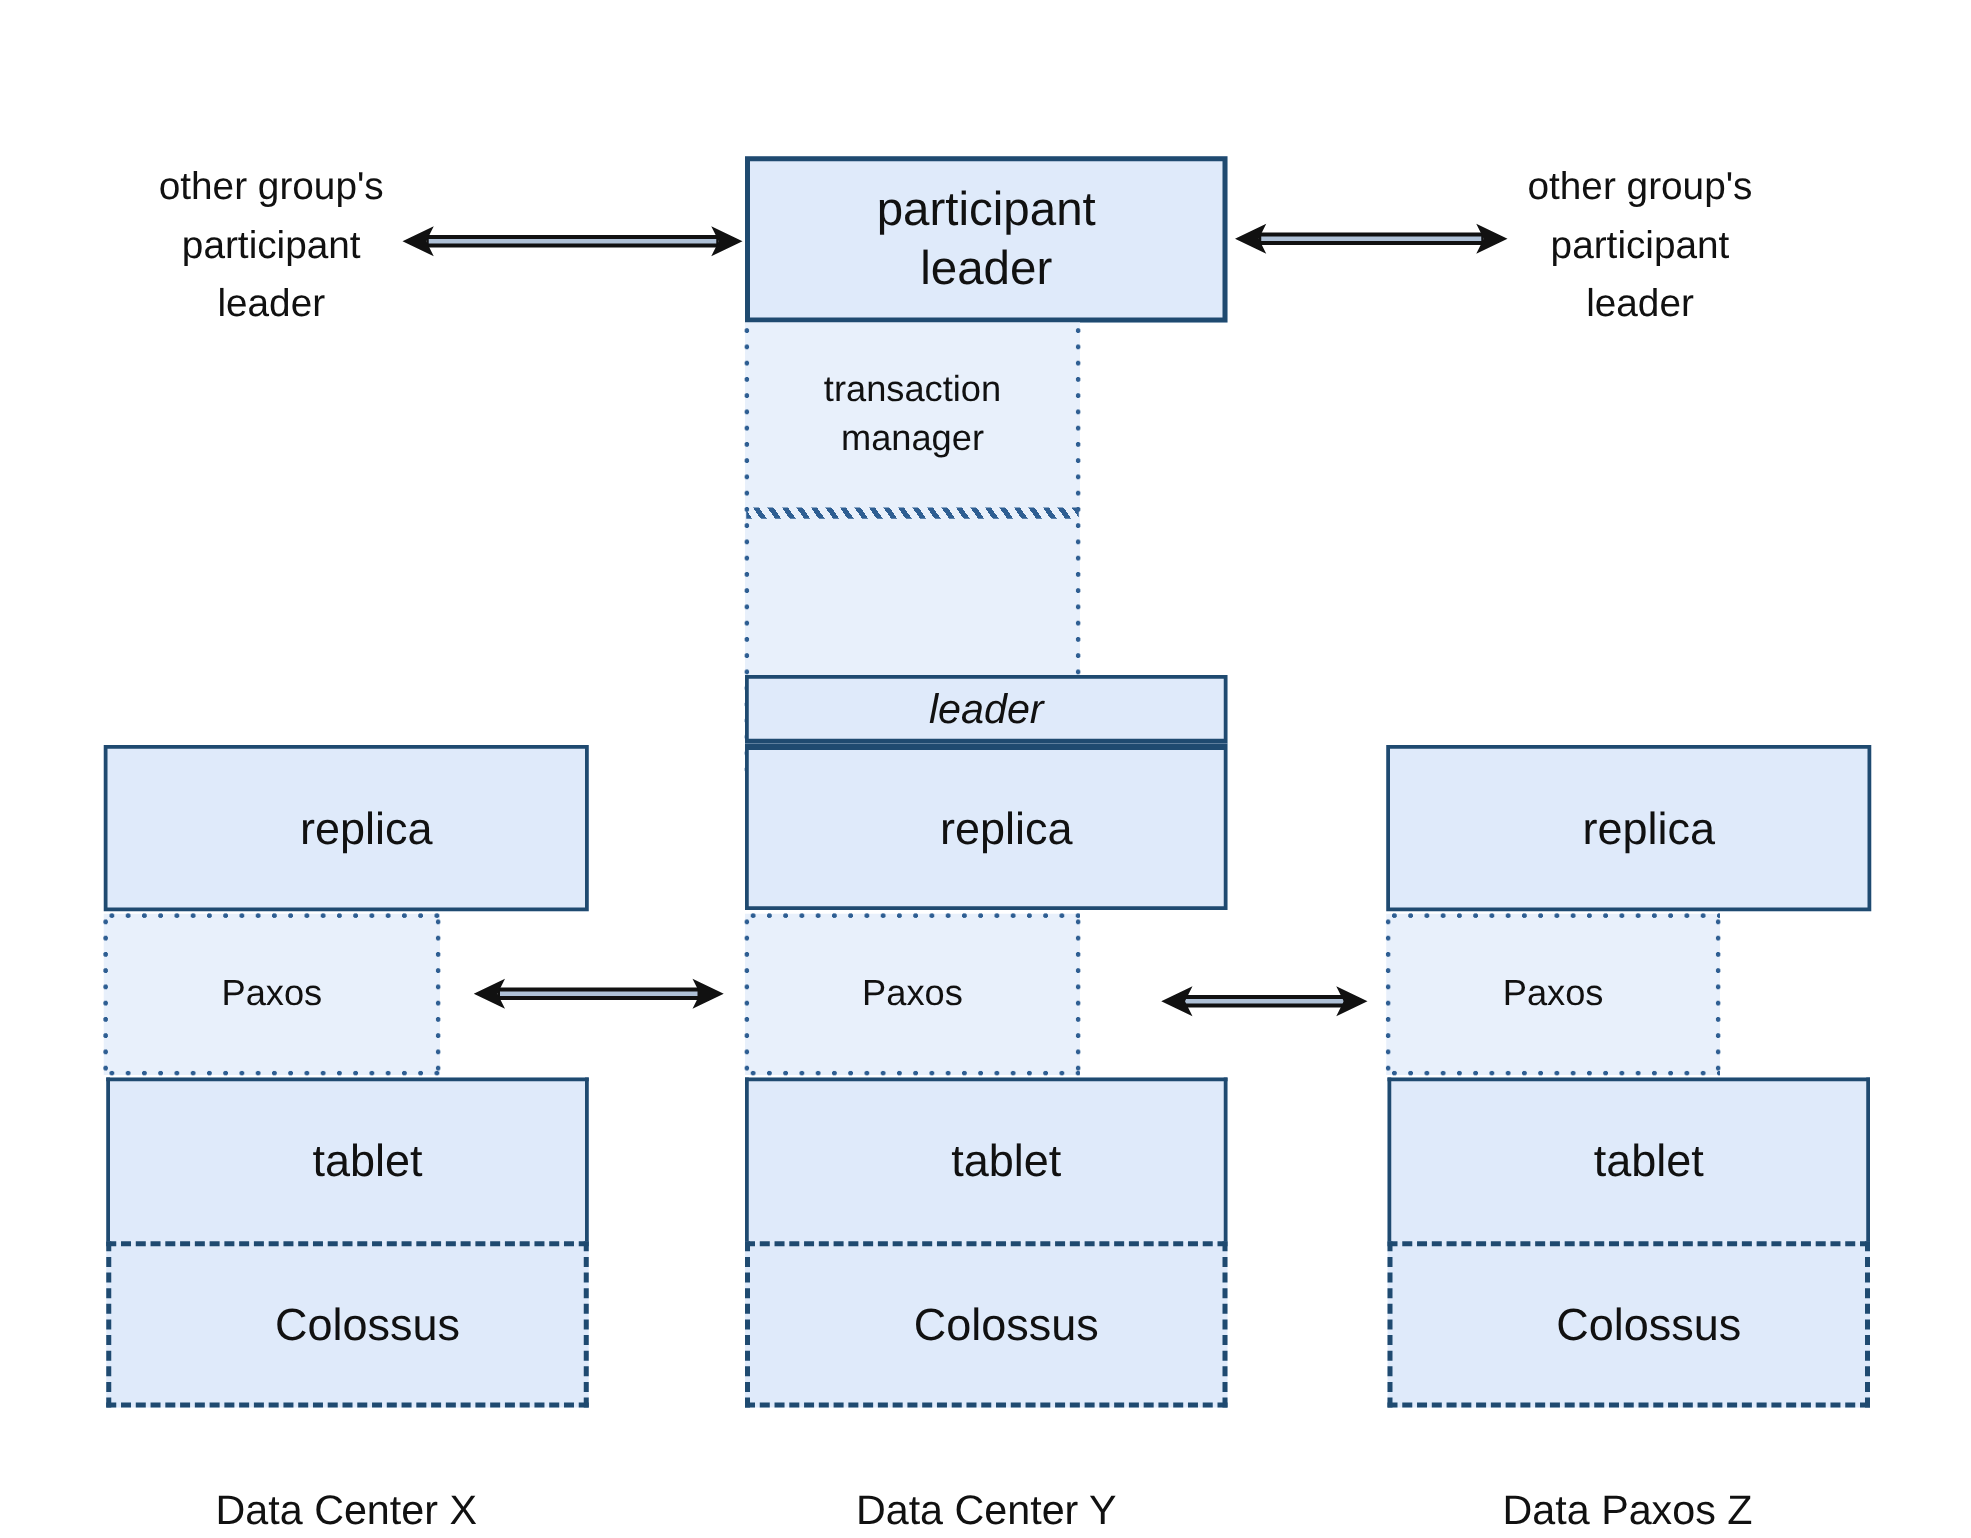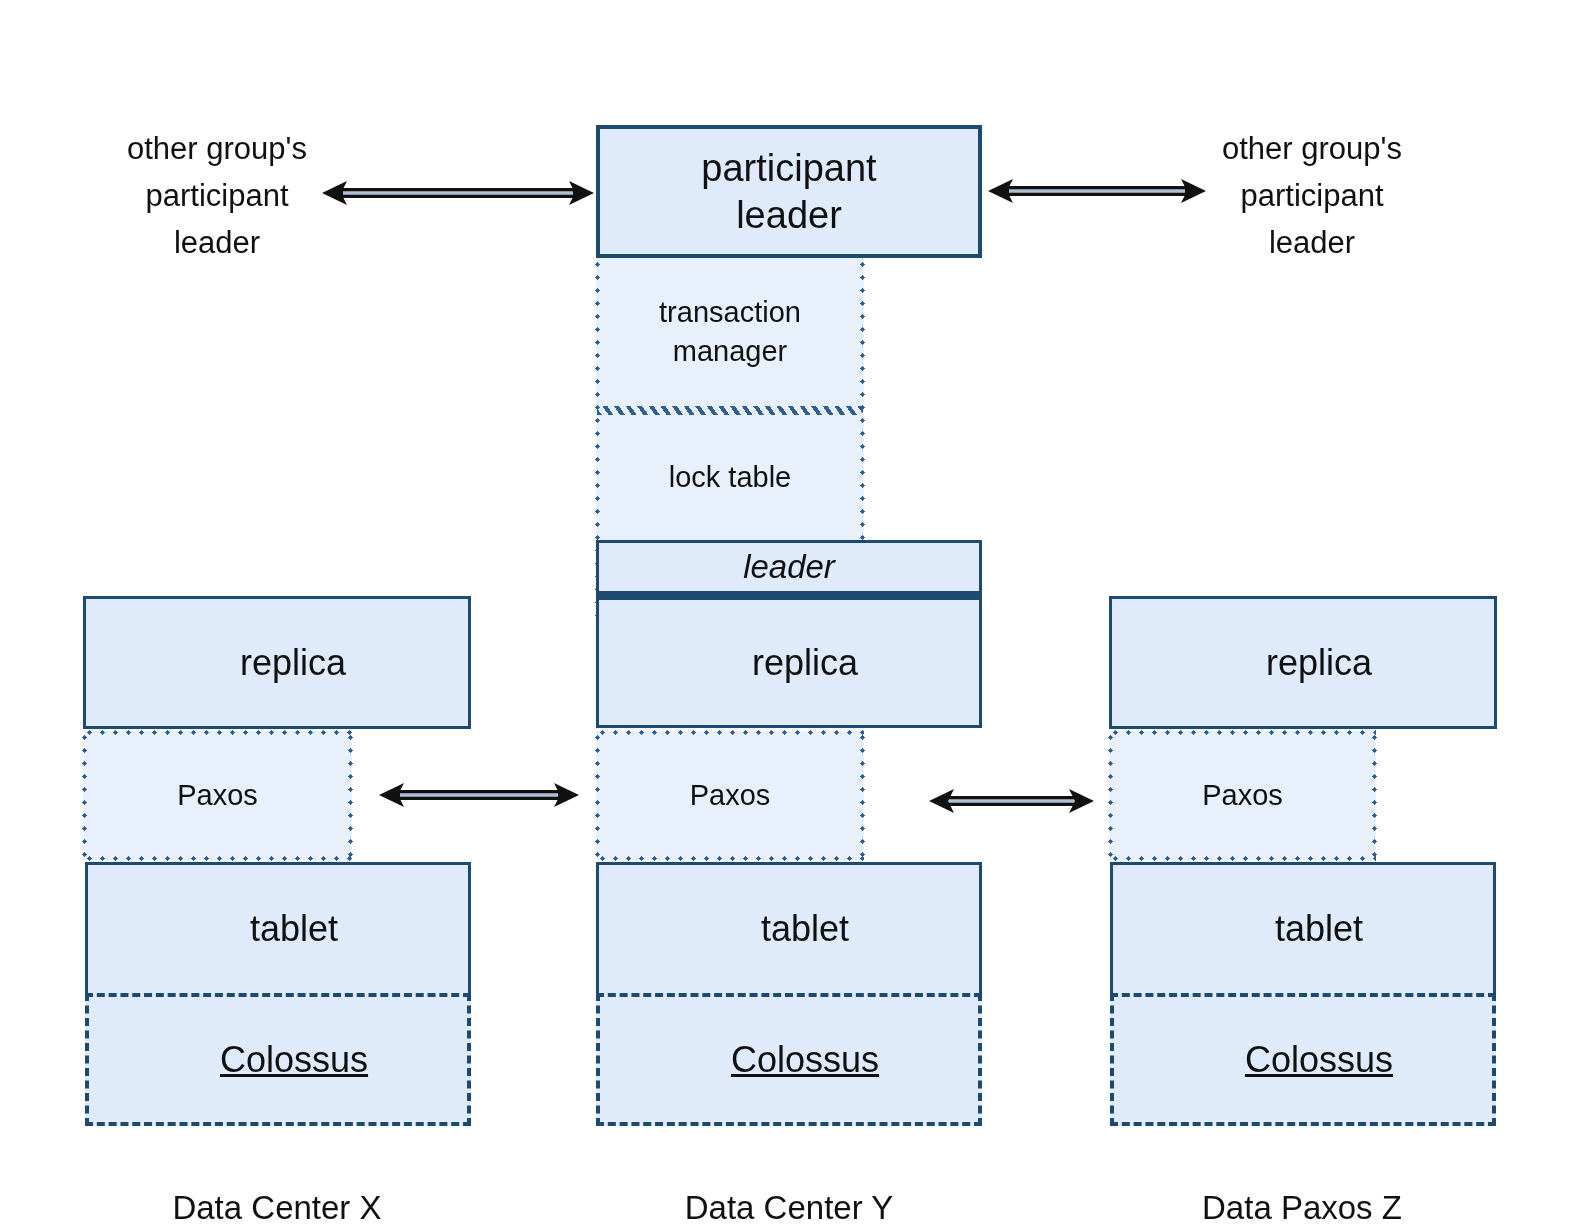--- a/index.html
+++ b/index.html
@@ -30,21 +30,21 @@
     background-size:5px 13px;background-repeat:repeat-y;background-position:center top;}
   .vdots.l{left:-1px;} .vdots.r{right:-1px;}
   .hdots{position:absolute;left:0;right:0;height:5px;
     background-image:radial-gradient(circle 2.1px, var(--dot) 97%, transparent 100%);
     background-size:13px 5px;background-repeat:repeat-x;background-position:left center;}
   .hdots.t{top:-1px;} .hdots.b{bottom:-1px;}
   .hatch{height:9px;
     background:repeating-linear-gradient(55deg, var(--dot) 0 4px, transparent 4px 9.5px);}
 
   
-  .dashed{background:var(--box-fill);border:4px dashed var(--line);text-decoration:underline;}
+  .dashed{background:var(--box-fill);border:4px dashed var(--line);}
 
   
   .t-xxl{font-size:38px;line-height:47px;}
   .t-xl{font-size:36px;line-height:40px;padding-left:32px;}
   .t-lg{font-size:33px;line-height:40px;}
   .t-md{font-size:29px;line-height:39px;}
   .t-ext{font-size:31px;line-height:47px;}
   .italic{font-style:italic;}
 
   svg{display:block;}
@@ -84,23 +84,20 @@
   </div>
 
   <div class="abs region" style="left:596px;top:215px;width:268px;height:360px;">
     <div class="vdots l"></div>
     <div class="vdots r"></div>
     <div class="flexc t-md" style="height:148px;">
       <span class="prelines">transaction
 manager</span>
     </div>
     <div class="hatch" style="margin:0 1px;"></div>
-    <div class="flexc t-md" style="height:125px;">
-      <span>lock table</span>
-    </div>
   </div>
 
   <div class="abs box flexc t-lg italic" style="left:596px;top:497px;width:386px;height:55px;border-bottom-width:4px;">
     <span>leader</span>
   </div>
 
   <div class="abs box flexc t-xl" style="left:83px;top:553px;width:388px;height:133px;">
     <span>replica</span>
   </div>
   <div class="abs box flexc t-xl" style="left:596px;top:552px;width:386px;height:133px;border-top-width:5px;">

